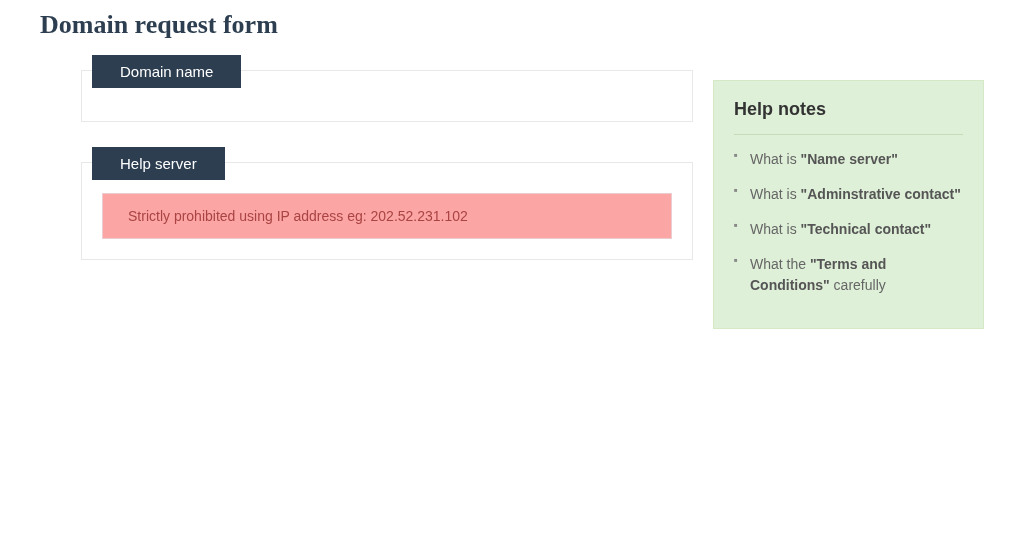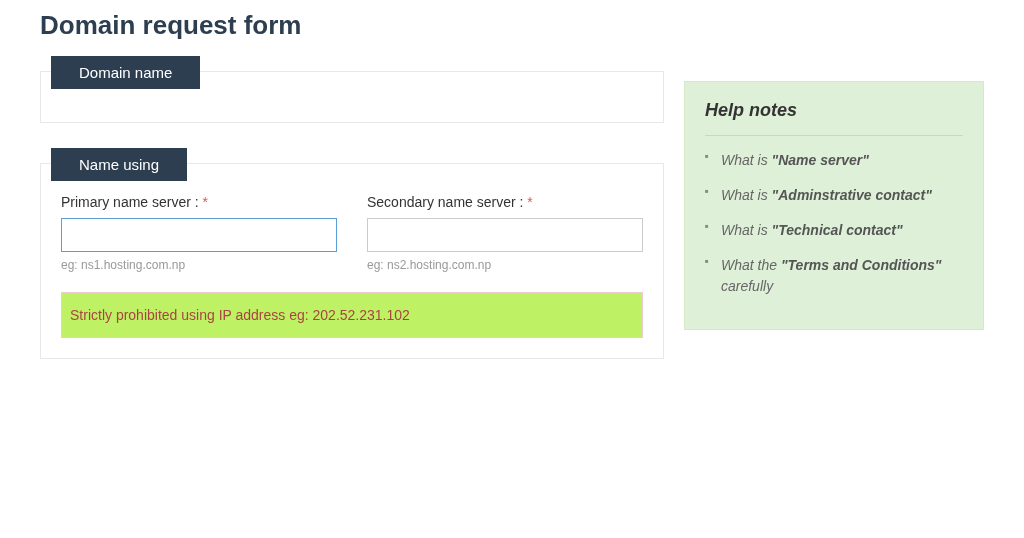--- a/index.html
+++ b/index.html
@@ -6,29 +6,31 @@
     body {
       font-family: -apple-system, BlinkMacSystemFont, "Segoe UI", Arial, sans-serif;
       background: #fff;
       padding: 0;
       width: 1024px;
     }
     .container {
       display: flex;
       gap: 20px;
       padding: 0 40px;
+      margin-left: 41px;
     }
     .page-title {
       color: #2c3e50;
       font-size: 26px;
       font-weight: 600;
       padding: 10px 40px 30px 40px;
+      font-family: Liberation Serif, serif;
     }
     .main-col { flex: 1; }
-    .aside-col { width: 300px; padding-top: 10px; font-style: italic; }
+    .aside-col { width: 271px; padding-top: 10px; }
 
     .panel {
       border: 1px solid #e8e8e8;
       position: relative;
       margin-bottom: 40px;
       padding: 30px 20px 20px 20px;
     }
     .panel-header {
       position: absolute;
       top: -16px;
@@ -65,24 +67,24 @@
     }
     .ns-input.active {
       border-color: #5b9dd9;
     }
     .ns-hint {
       font-size: 12px;
       color: #999;
       margin-top: 6px;
     }
     .warning-box {
-      background: #bef264;
+      background: #fca5a5;
       border: 1px solid #ebccd1;
       color: #a94442;
-      padding: 14px 8px;
+      padding: 14px 25px;
       font-size: 14px;
     }
 
     .help-panel {
       background: #dff0d8;
       border: 1px solid #d6e9c6;
       padding: 18px 20px;
     }
     .help-title {
       font-size: 18px;
@@ -125,38 +127,22 @@
 <h1 class="page-title">Domain request form</h1>
 
 <div class="container">
   <div class="main-col">
 
     <div class="panel">
       <div class="panel-header">Domain name</div>
     </div>
 
     <div class="panel">
-      <div class="panel-header">Name using</div>
+      <div class="panel-header">Help server</div>
 
-      <div class="ns-row">
-        <div class="ns-field">
-          <div class="ns-label">
-            <span>Primary name server : </span><span class="req">*</span>
-          </div>
-          <input type="text" class="ns-input active" value="" style="">
-          <div class="ns-hint">eg: ns1.hosting.com.np</div>
-        </div>
-        <div class="ns-field">
-          <div class="ns-label">
-            <span>Secondary name server : </span><span class="req">*</span>
-          </div>
-          <input type="text" class="ns-input" value="" style="">
-          <div class="ns-hint">eg: ns2.hosting.com.np</div>
-        </div>
-      </div>
 
       <div class="warning-box">Strictly prohibited using IP address eg: 202.52.231.102</div>
     </div>
 
   </div>
 
   <div class="aside-col">
     <div class="help-panel">
       <div class="help-title">Help notes</div>
       <hr class="help-divider">

